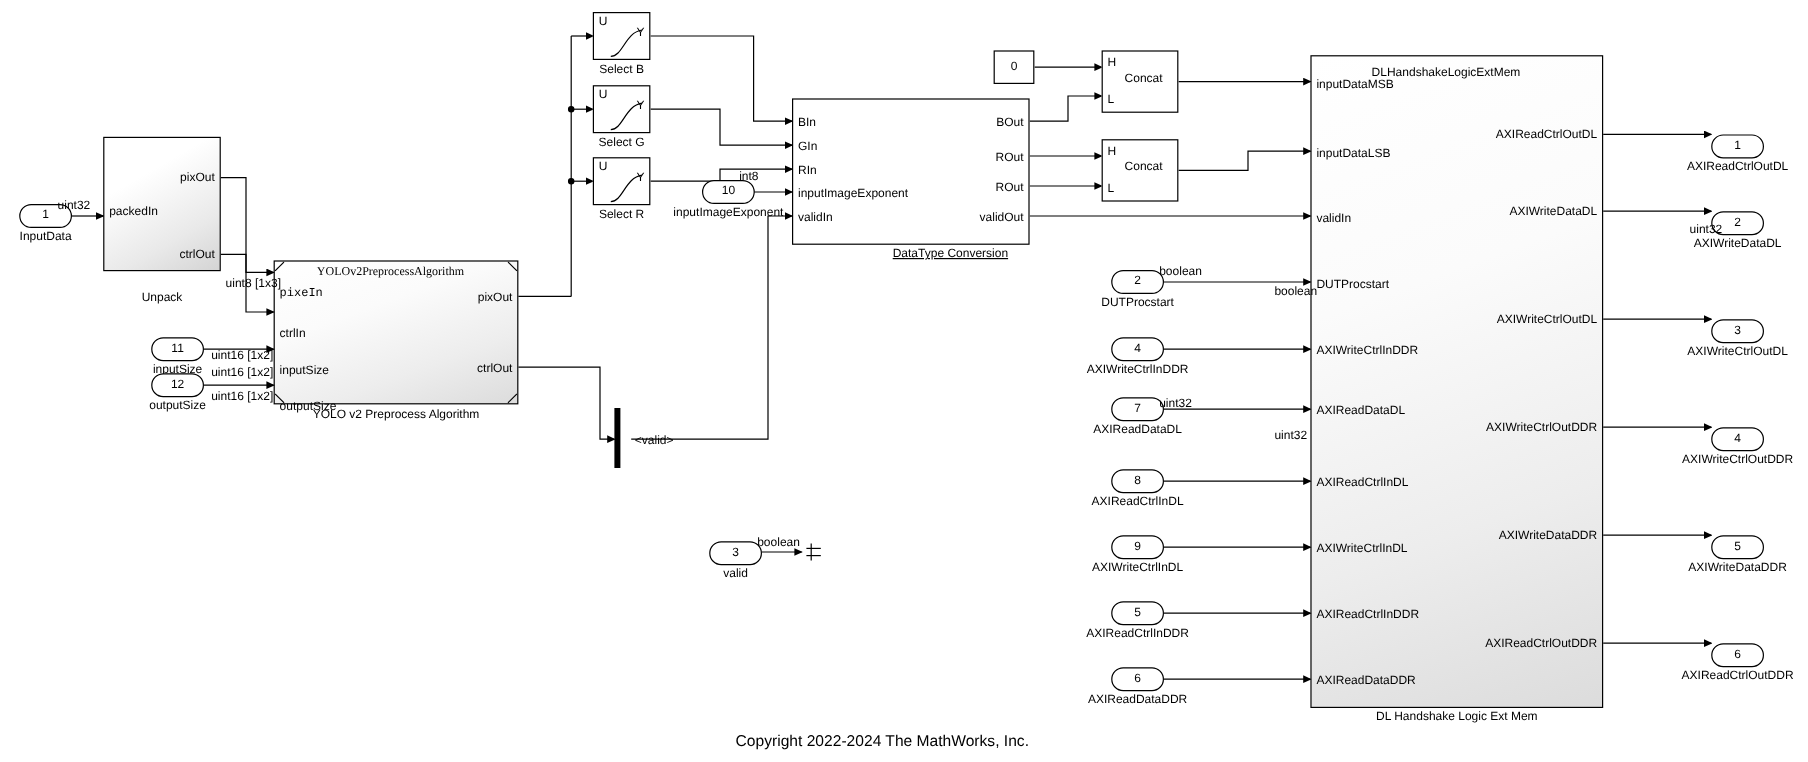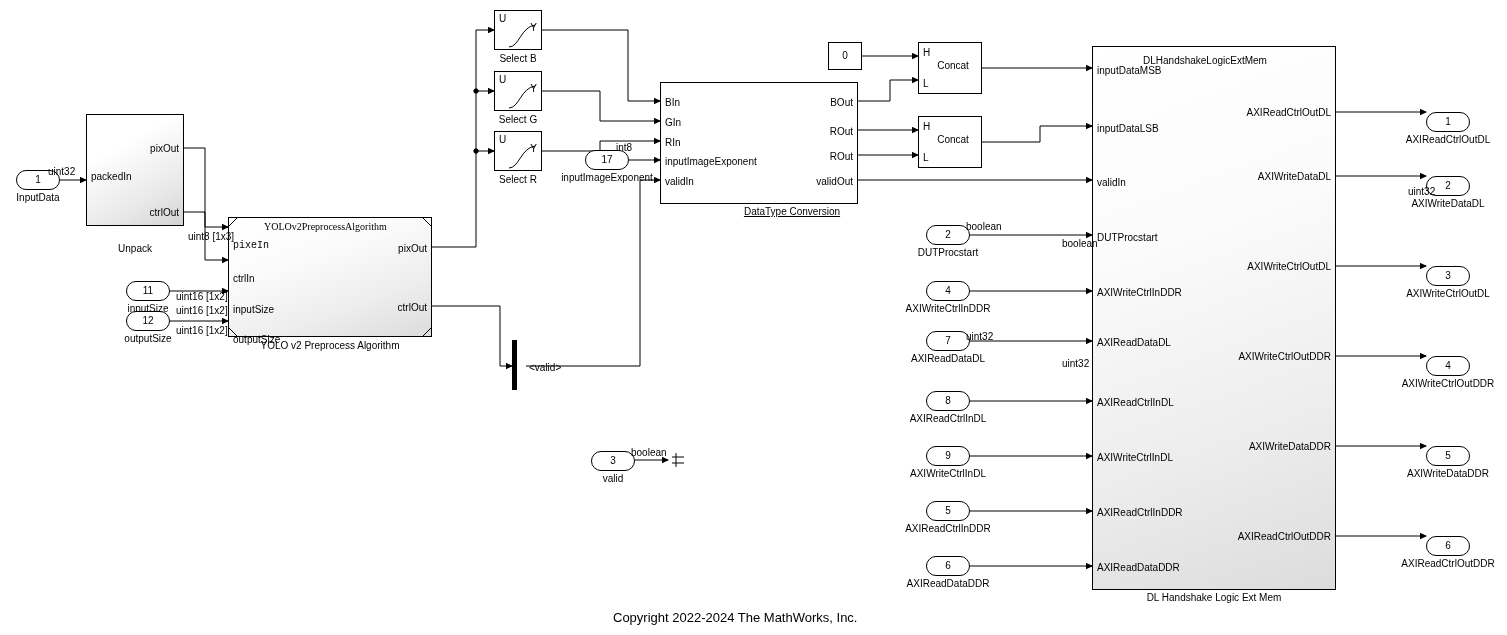--- a/index.html
+++ b/index.html
@@ -231,21 +231,21 @@
 
   <div class="ioport" style="left:16px;top:170px;"><span>1</span></div>
   <div class="lbl c" style="left:38px;top:192px;">InputData</div>
 
   <div class="ioport" style="left:126px;top:281px;"><span>11</span></div>
   <div class="lbl c" style="left:148px;top:303px;">inputSize</div>
 
   <div class="ioport" style="left:126px;top:311px;"><span>12</span></div>
   <div class="lbl c" style="left:148px;top:333px;">outputSize</div>
 
-  <div class="ioport" style="left:585px;top:150px;"><span>17</span></div>
+  <div class="ioport" style="left:585px;top:150px;"><span>10</span></div>
   <div class="lbl c" style="left:607px;top:172px;">inputImageExponent</div>
 
   <div class="ioport" style="left:926px;top:225px;"><span>2</span></div>
   <div class="lbl c" style="left:948px;top:247px;">DUTProcstart</div>
 
   <div class="ioport" style="left:926px;top:281px;"><span>4</span></div>
   <div class="lbl c" style="left:948px;top:303px;">AXIWriteCtrlInDDR</div>
 
   <div class="ioport" style="left:926px;top:331px;"><span>7</span></div>
   <div class="lbl c" style="left:948px;top:353px;">AXIReadDataDL</div>

